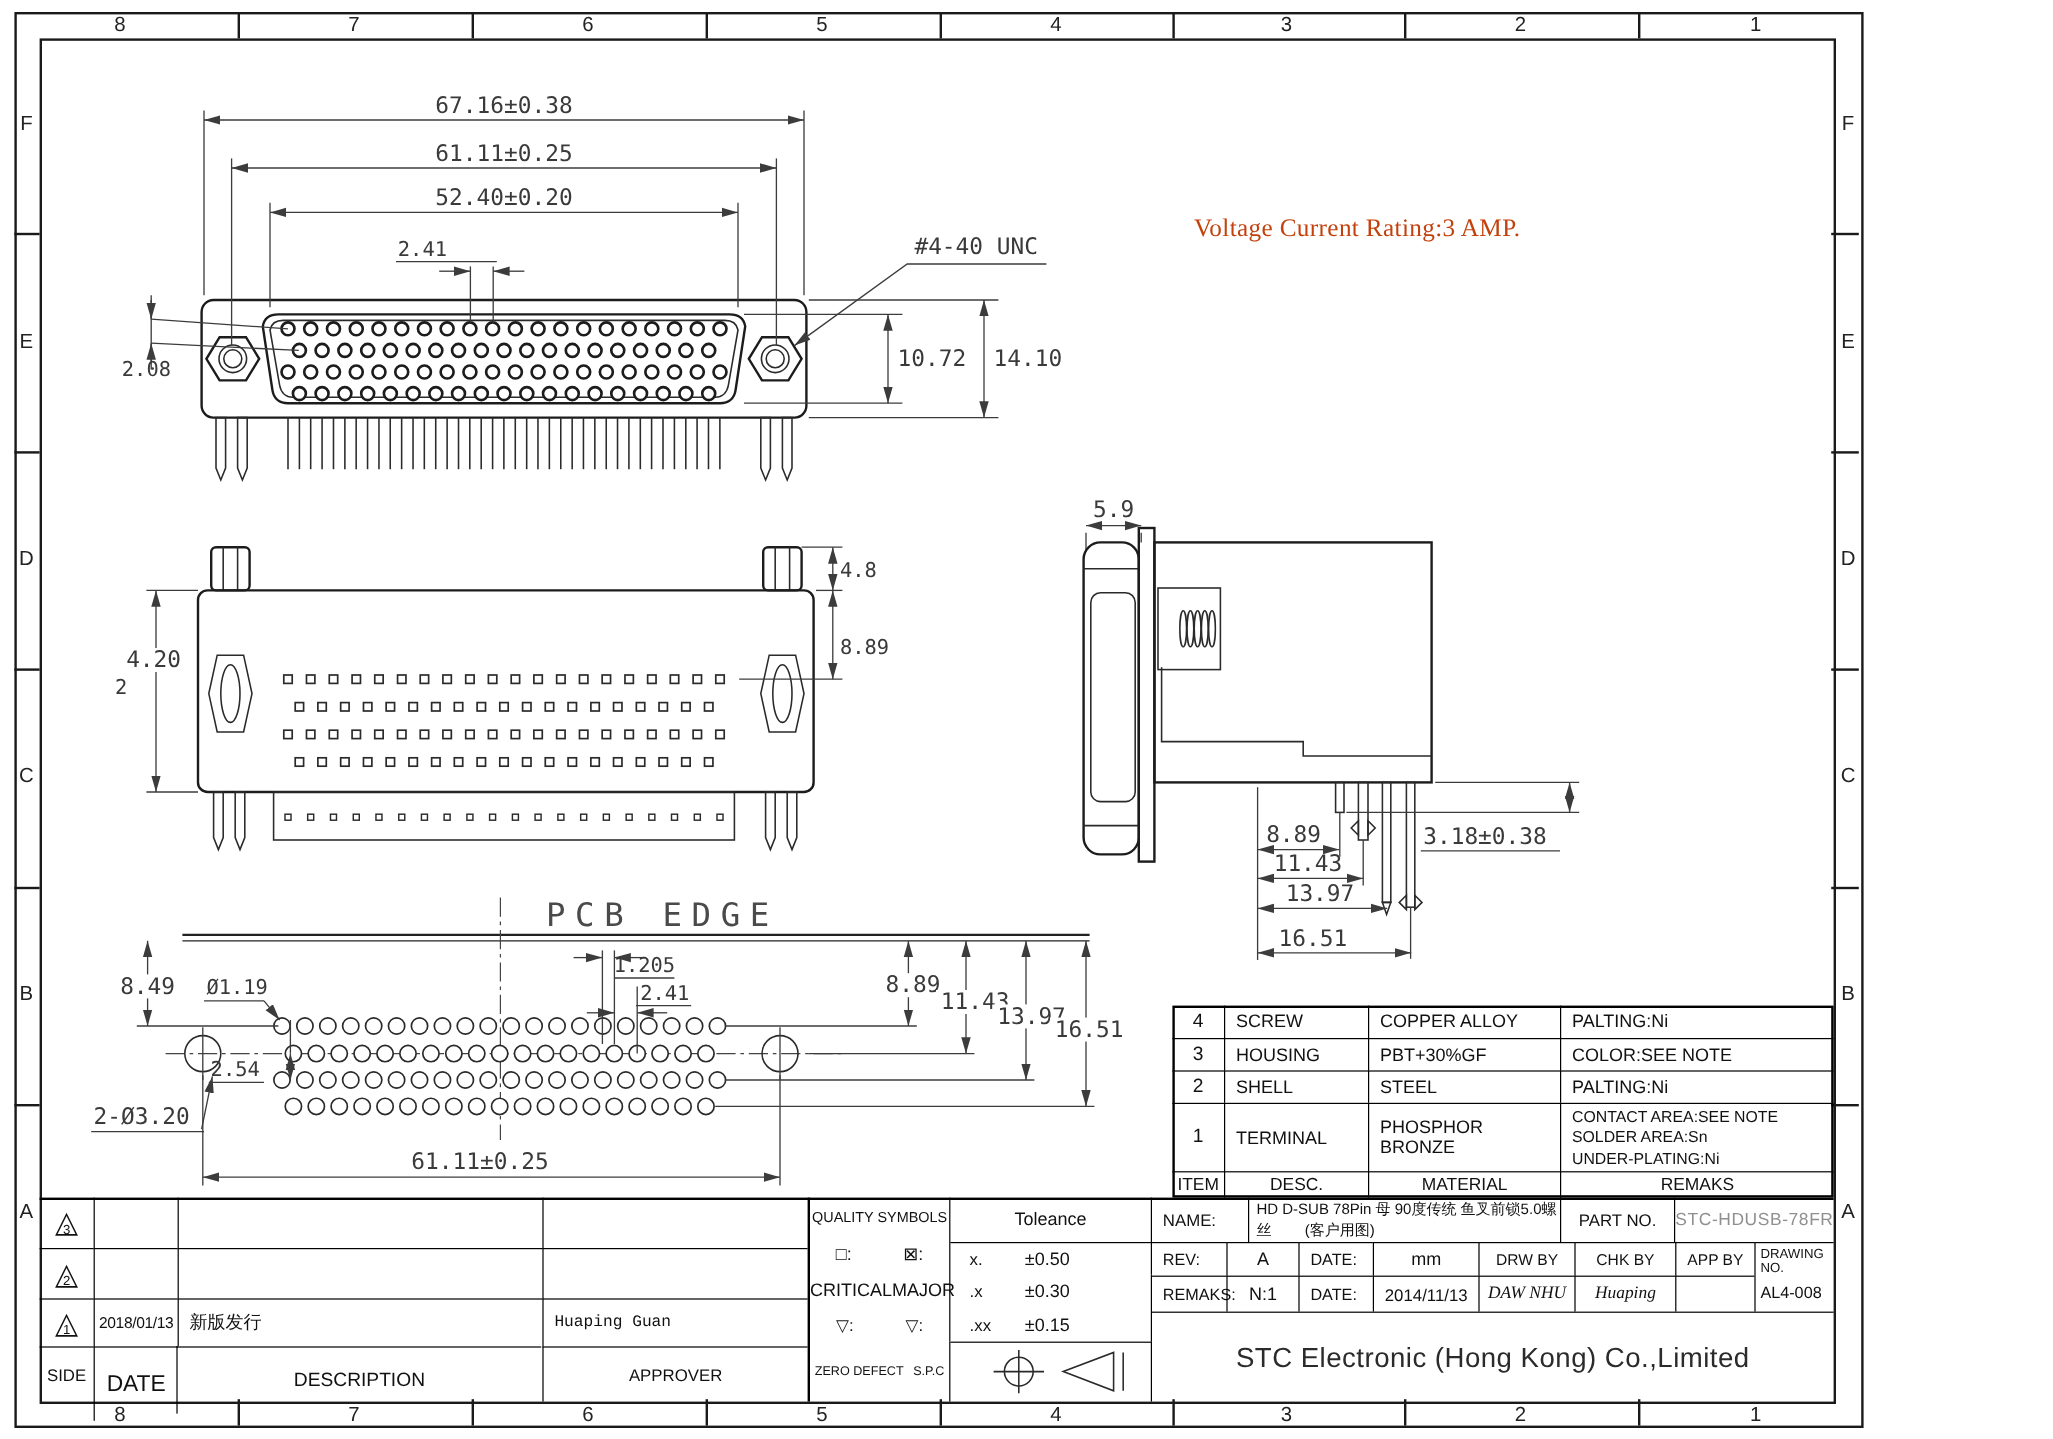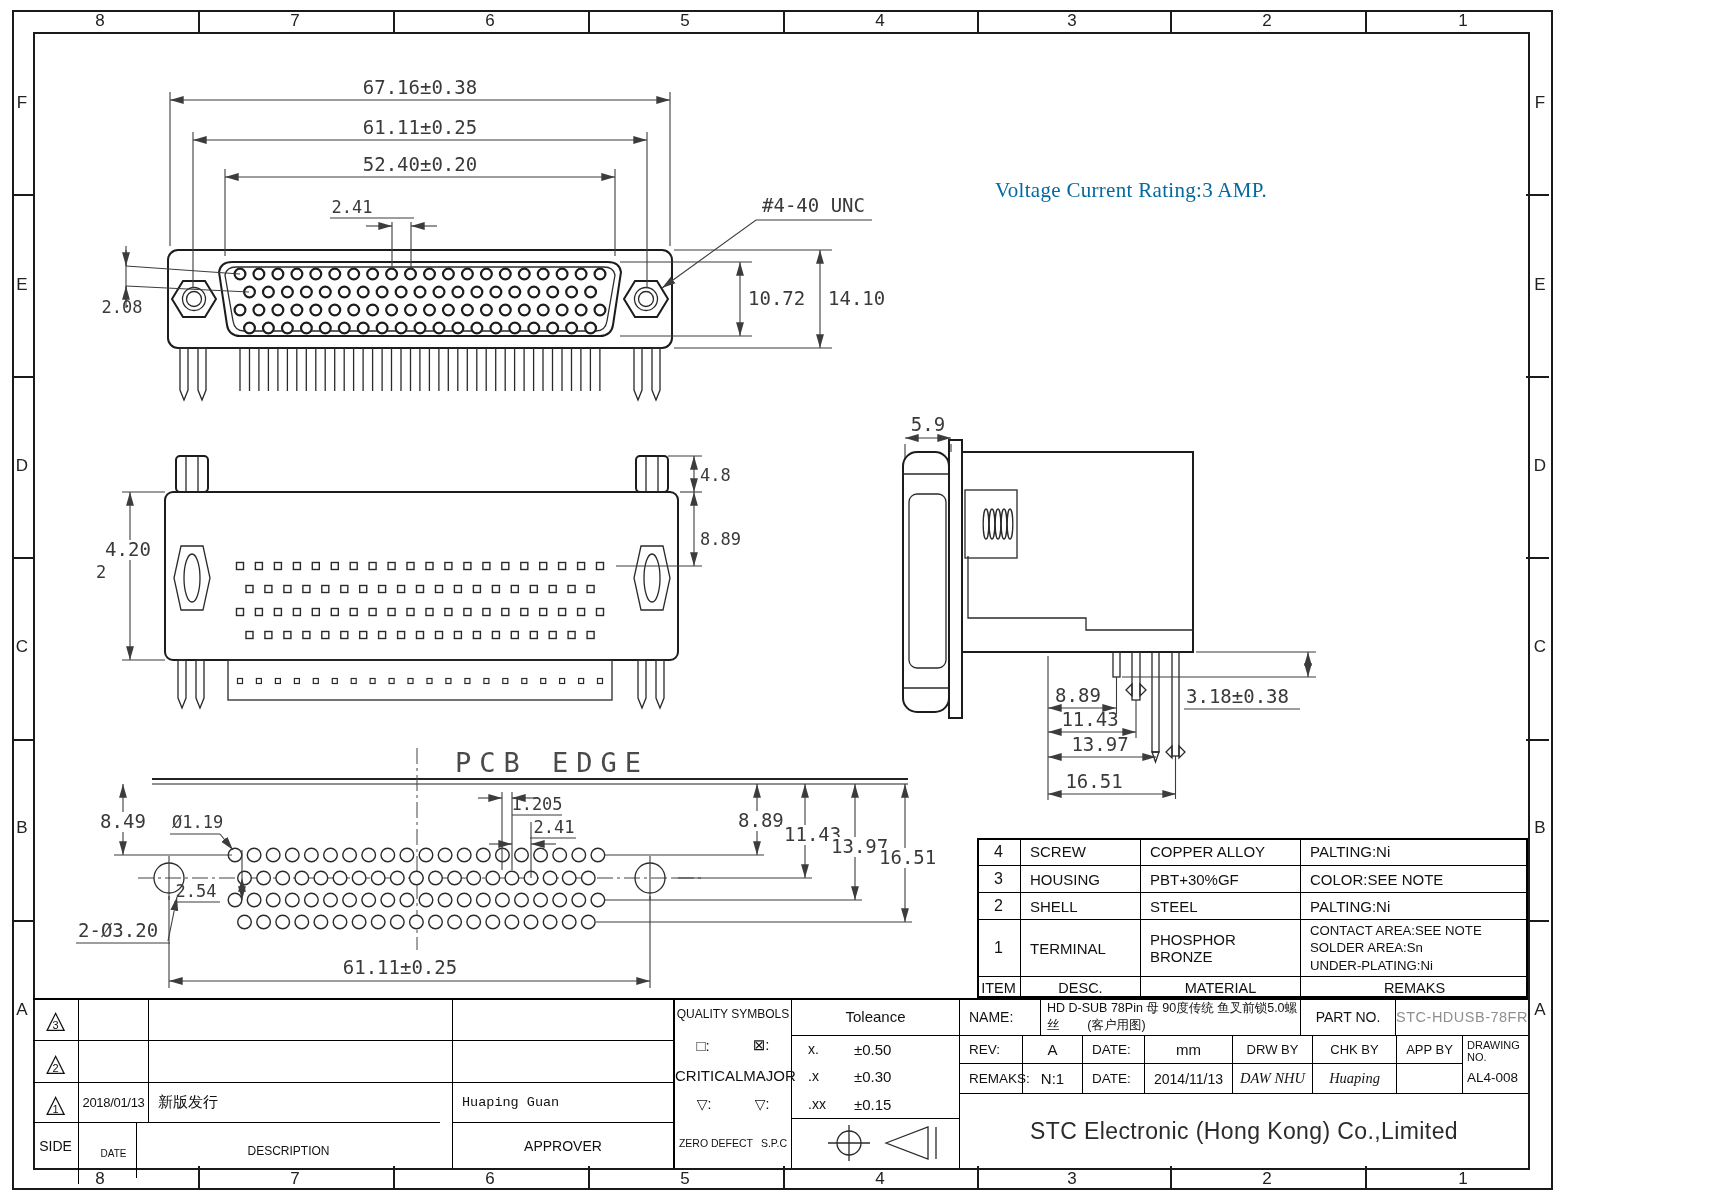--- a/index.html
+++ b/index.html
@@ -2,21 +2,21 @@
 <html><head>
 <meta charset="utf-8">
 <style>
   html,body{margin:0;padding:0;background:#fff;}
   body{width:1711px;height:1199px;position:relative;font-family:"Liberation Sans",sans-serif;color:#111;overflow:hidden;}
   .abs{position:absolute;}
   .frame-outer{left:12px;top:10px;width:1537px;height:1176px;border:2px solid #1a1a1a;}
   .frame-inner{left:33px;top:32px;width:1493px;height:1134px;border:2px solid #1a1a1a;}
   .tick{background:#1a1a1a;}
   .zone{font-size:17px;color:#222;transform:translate(-50%,-50%);font-family:"Liberation Sans",sans-serif;}
-  .notes{left:995px;top:176px;width:520px;font-family:"Liberation Serif",serif;font-size:21px;line-height:28px;color:#0369a1;letter-spacing:.3px;}
+  .notes{left:995px;top:176px;width:520px;font-family:"Liberation Serif",serif;font-size:21px;line-height:28px;color:#c2410c;letter-spacing:.3px;}
   .notes span{display:block;white-space:nowrap;}
   svg{position:absolute;left:0;top:0;}
   .out{fill:none;stroke:#1c1c1c;stroke-width:2;}
   .thin{fill:none;stroke:#2a2a2a;stroke-width:1.3;}
   .dim{fill:none;stroke:#3c3c3c;stroke-width:1.1;}
   .cl{fill:none;stroke:#444;stroke-width:1;stroke-dasharray:16 4 3 4;}
   text{font-family:"DejaVu Sans Mono",monospace;fill:#3a3a3a;}
   .dt{font-size:19px;}
   .dts{font-size:17px;}
   .pcbedge{font-size:27px;letter-spacing:8px;fill:#4a4a4a;}
@@ -664,22 +664,22 @@
 <div class="c bl bt" style="left:78px;top:1040px;width:70px;height:42px"></div>
 <div class="c bl bt pad" style="left:148px;top:1040px;width:304px;height:42px"></div>
 <div class="c bl bt pad" style="left:452px;top:1040px;width:221px;height:42px"></div>
 <div class="c ctr bt" style="left:33px;top:1082px;width:45px;height:40px">
     <span class="trimark">△<i>1</i></span>
   </div>
 <div class="c bl bt" style="left:78px;top:1082px;width:70px;height:40px;font-size:13px;letter-spacing:-.3px;justify-content:center">2018/01/13</div>
 <div class="c bl bt pad" style="left:148px;top:1082px;width:304px;height:40px;font-size:15px">新版发行</div>
 <div class="c bl bt pad mono" style="left:452px;top:1082px;width:221px;height:40px">Huaping Guan</div>
 <div class="c ctr bt" style="left:33px;top:1122px;width:45px;height:46px;font-size:14px">SIDE</div>
-<div class="c ctr bl bt" style="left:78px;top:1122px;width:70px;height:62px;font-size:10px">DATE</div>
-<div class="c ctr bl bt" style="left:136px;top:1122px;width:304px;height:56px;font-size:12px">DESCRIPTION</div>
+<div class="c ctr bl bt" style="left:78px;top:1122px;width:70px;height:62px;font-size:19px">DATE</div>
+<div class="c ctr bl bt" style="left:147px;top:1122px;width:304px;height:56px;font-size:16px">DESCRIPTION</div>
 <div class="c ctr bl bt" style="left:452px;top:1122px;width:221px;height:46px;font-size:14px">APPROVER</div>
 
 <div class="abs tb-wrap"></div>
 
 <div class="c ctr" style="left:675px;top:998px;width:117px;height:32px;font-size:12px;border-right:1.5px solid #000">QUALITY SYMBOLS</div>
 <div class="c qrow" style="left:675px;top:1030px;width:117px;height:30px;font-size:15px;border-right:1.5px solid #000">
   <span>□:</span>
   <span>⊠:</span>
 </div>
 <div class="c qrow" style="left:675px;top:1060px;width:117px;height:30px;font-size:15px;border-right:1.5px solid #000">

